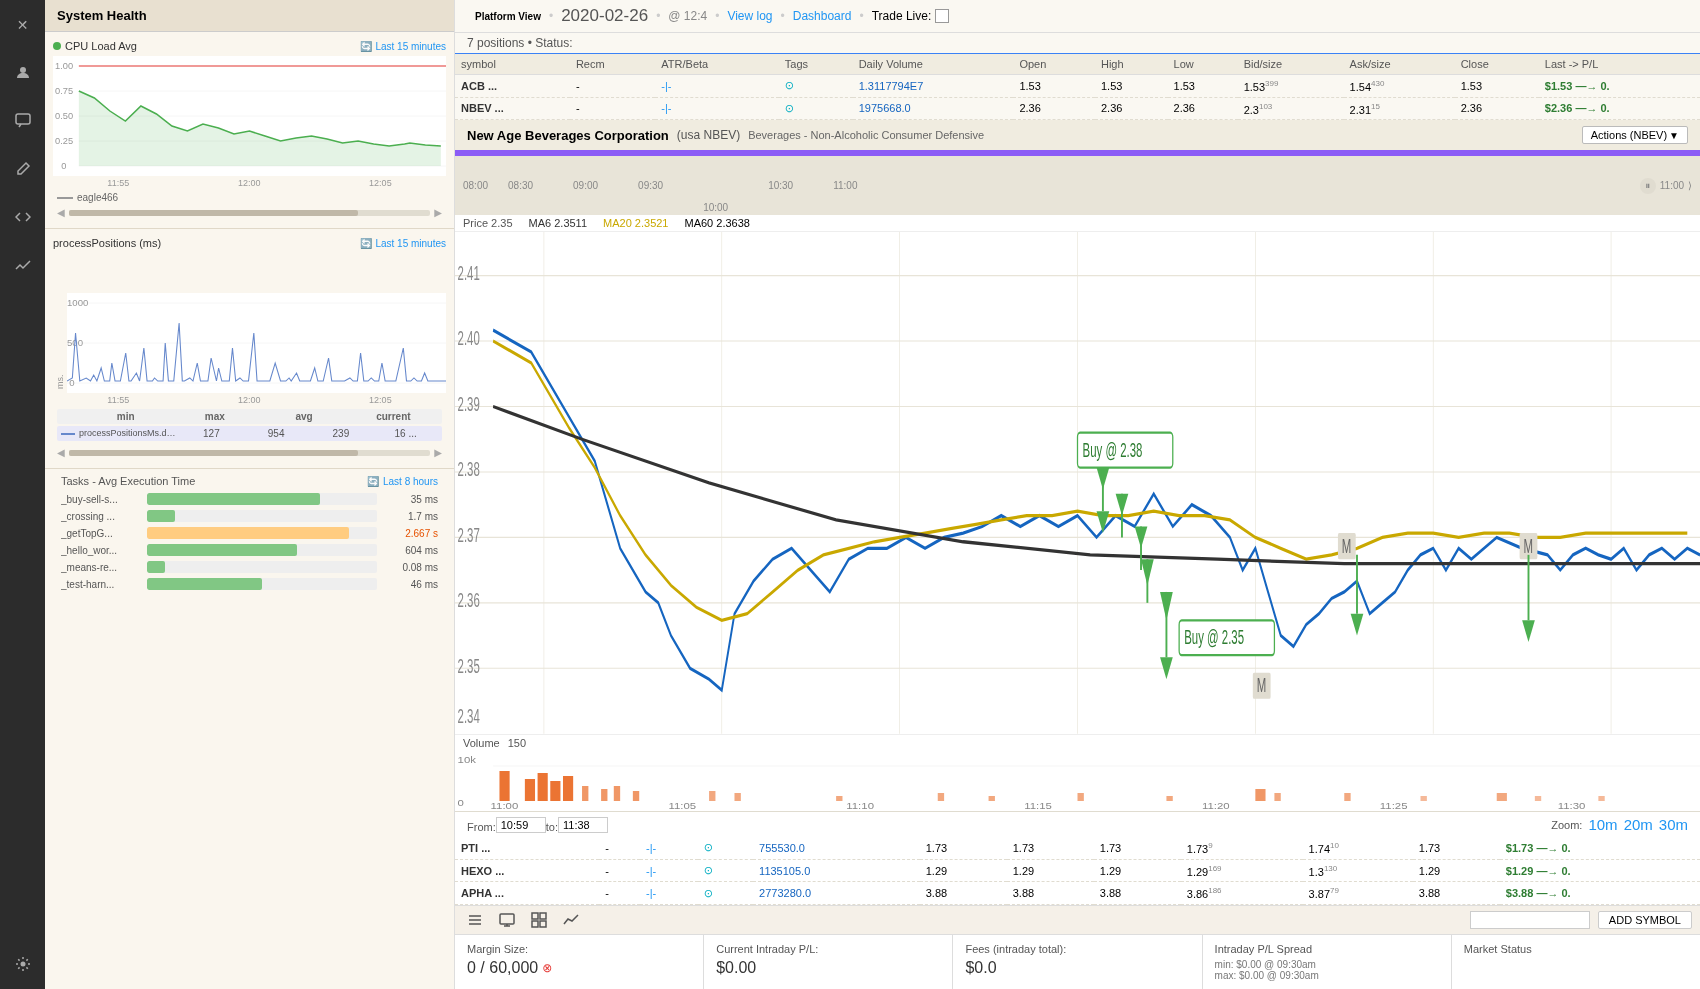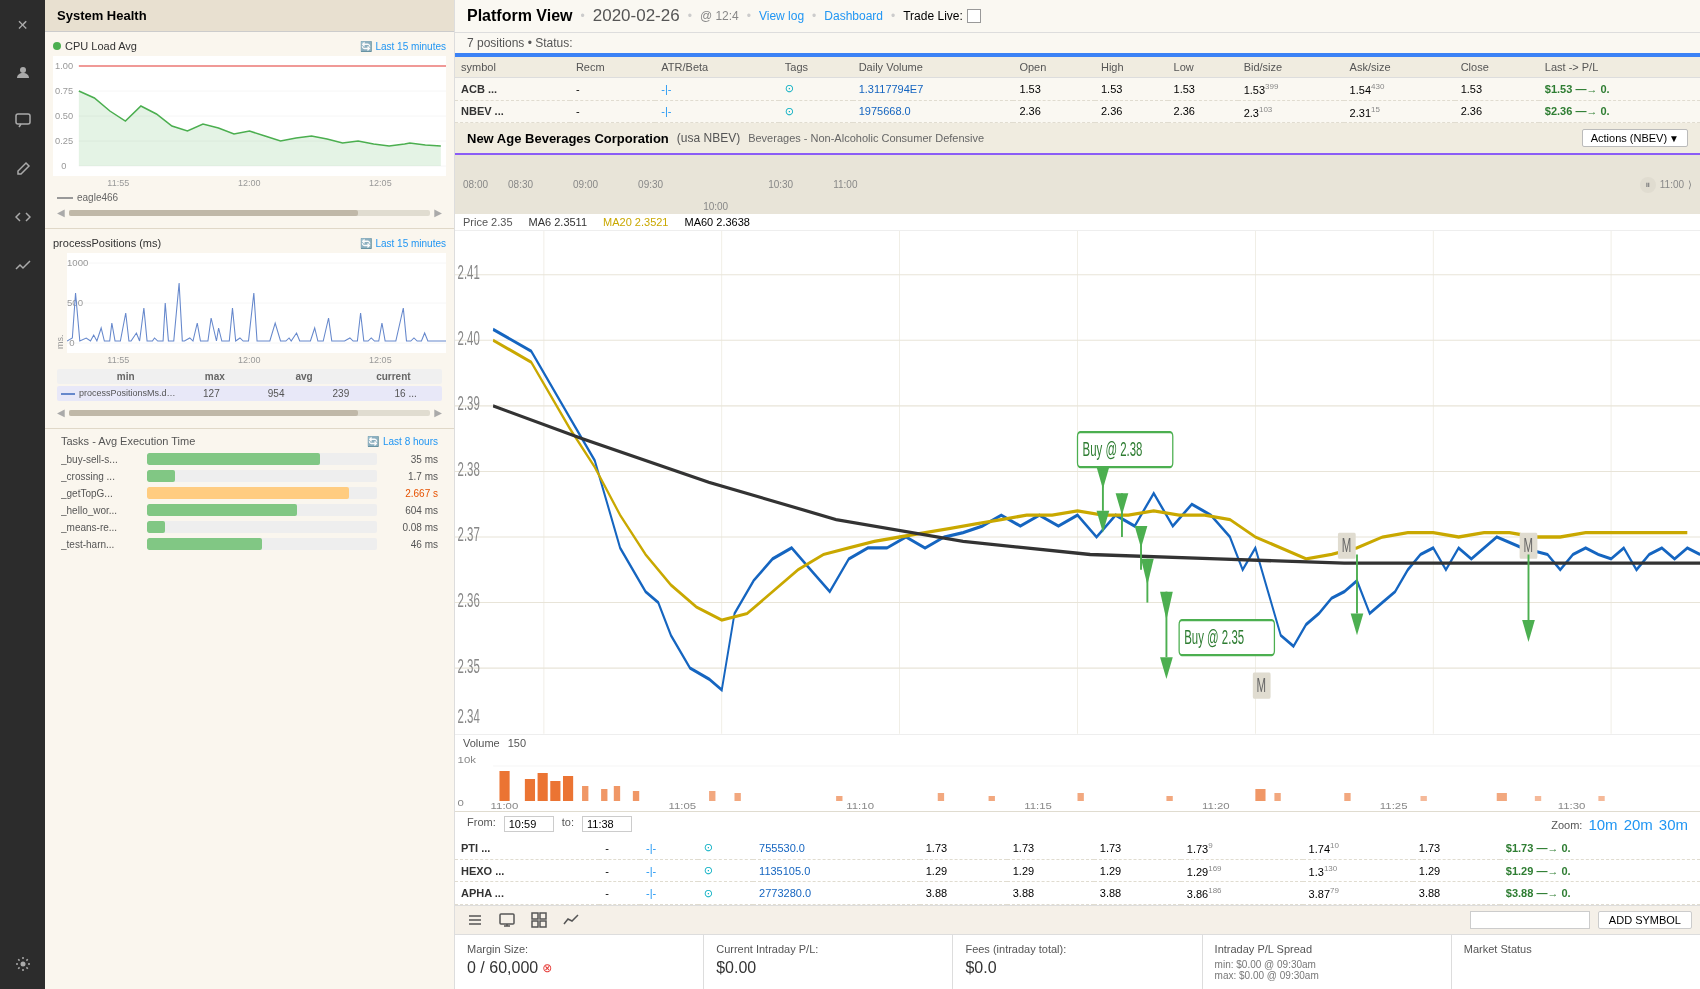--- a/index.html
+++ b/index.html
@@ -128,33 +128,33 @@
 
     
     .top-header {
       display: flex;
       align-items: center;
       padding: 6px 12px;
       border-bottom: 1px solid #ddd;
       background: #faf8f2;
       gap: 8px;
     }
-    .platform-title { font-weight: bold; font-size: 16px; }
+    .platform-title { font-weight: bold; font-size: 10px; margin-left: 8px; }
     .header-sep { color: #ccc; }
     .header-date { font-size: 17px; color: #555; }
     .header-loc { font-size: 12px; color: #888; }
     .header-link { font-size: 12px; color: #2196f3; cursor: pointer; text-decoration: none; }
     .trade-live { display: flex; align-items: center; gap: 4px; font-size: 12px; }
     .trade-checkbox { width: 14px; height: 14px; border: 1px solid #999; background: #fff; }
 
     .positions-bar {
       padding: 3px 12px;
       font-size: 12px;
       color: #555;
-      border-bottom: 4px solid #3b82f6;
+      border-bottom: 1px solid #3b82f6;
     }
 
     
     .symbol-table {
       width: 100%;
       border-collapse: collapse;
       font-size: 11px;
     }
     .symbol-table th {
       background: #f0ece0;
@@ -179,21 +179,21 @@
     .symbol-name { font-weight: bold; color: #333; }
 
     
     .company-row {
       padding: 6px 12px;
       background: #f0ece0;
       font-size: 12px;
       display: flex;
       align-items: center;
       gap: 8px;
-      border-bottom: 2px solid #8b5cf6;
+      border-bottom: 6px solid #8b5cf6;
     }
     .company-name { font-weight: bold; font-size: 13px; }
     .company-ticker { font-size: 12px; color: #555; }
     .company-sector { font-size: 11px; color: #666; }
     .actions-btn {
       margin-left: auto;
       display: flex; align-items: center; gap: 2px;
       border: 1px solid #bbb;
       padding: 2px 8px;
       background: #fff;
@@ -247,21 +247,21 @@
     .metric-value { font-size: 16px; color: #333; font-weight: normal; }
     .metric-sub { font-size: 10px; color: #777; }
 
     
     svg { display: block; }
     .zoom-btn {
       font-size: 15px; color: #2196f3; cursor: pointer;
     }
 
     .from-to-row {
-      display: flex; align-items: flex-start; gap: 8px;
+      display: flex; align-items: flex-end; gap: 0;
       padding: 4px 12px;
       font-size: 11px; color: #555;
       border-top: 1px solid #e0dcd0;
     }
     .time-input {
       border: 1px solid #ccc;
       padding: 1px 4px;
       font-size: 11px;
       background: #fff;
       width: 50px;
@@ -364,21 +364,21 @@
     <div class="chart-title-row">
       <div class="chart-title">
         <span>processPositions (ms)</span>
       </div>
       <div class="time-label">
         🔄 <span>Last 15 minutes</span>
       </div>
     </div>
     <div style="display:flex; position:relative;">
       <div style="font-size:9px; color:#999; writing-mode:vertical-rl; transform:rotate(180deg); padding:4px 2px;">ms.</div>
-      <div style="flex:1;">
+      <div style="flex:1;margin-top:40px;">
         <div class="proc-chart">
           <svg width="100%" height="100" viewBox="0 0 355 100" preserveAspectRatio="none">
             <line x1="0" y1="10" x2="355" y2="10" stroke="#eee" stroke-width="0.5"></line>
             <line x1="0" y1="50" x2="355" y2="50" stroke="#eee" stroke-width="0.5"></line>
             <line x1="0" y1="90" x2="355" y2="90" stroke="#eee" stroke-width="0.5"></line>
             <text x="0" y="13" font-size="9" fill="#999">1000</text>
             <text x="0" y="53" font-size="9" fill="#999">500</text>
             <text x="2" y="93" font-size="9" fill="#999">0</text>
 
             <polyline points="0,88 5,85 8,40 12,88 18,85 22,88 25,82 28,88 32,75 35,88 40,88 42,70 45,88 50,88 55,60 58,88 60,88 65,80 68,88 72,55 75,88 80,88 82,85 85,88 90,88 92,50 95,88 100,88 105,30 108,88 110,88 115,85 118,88 122,70 125,88 128,88 132,88 135,65 140,88 142,75 145,88 148,88 152,88 155,55 158,88 162,85 165,88 170,88 175,40 178,88 180,88 185,88 190,88 195,70 200,88 205,88 208,85 210,88 215,80 218,88 222,88 225,88 228,88 232,75 235,88 240,88 245,65 248,88 252,88 255,88 260,88 265,85 268,88 272,88 275,60 278,88 282,88 285,85 288,88 292,88 295,70 298,88 302,88 305,88 308,88 315,55 318,88 322,88 325,85 328,88 332,88 335,80 338,88 342,88 345,88 350,88 355,88" fill="none" stroke="#6688cc" stroke-width="1"></polyline>

